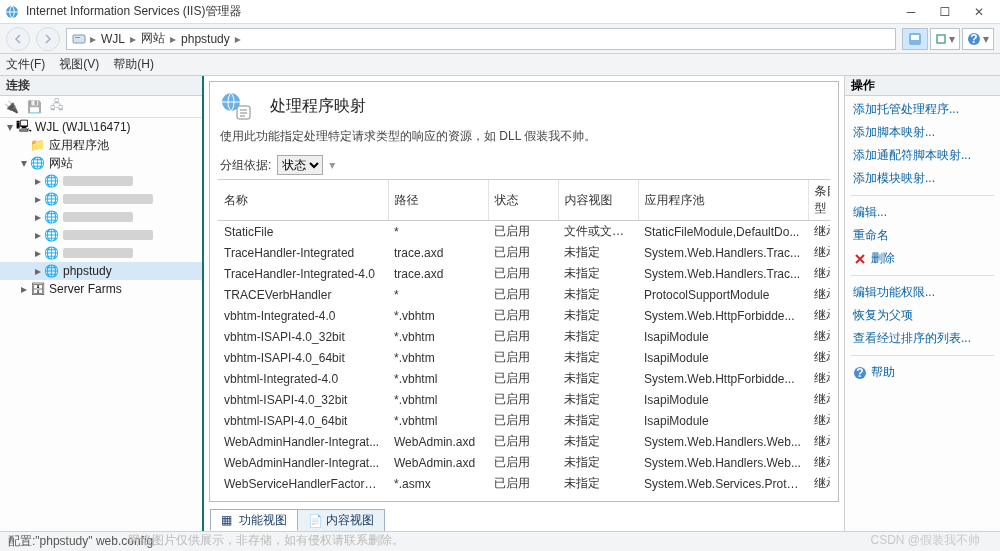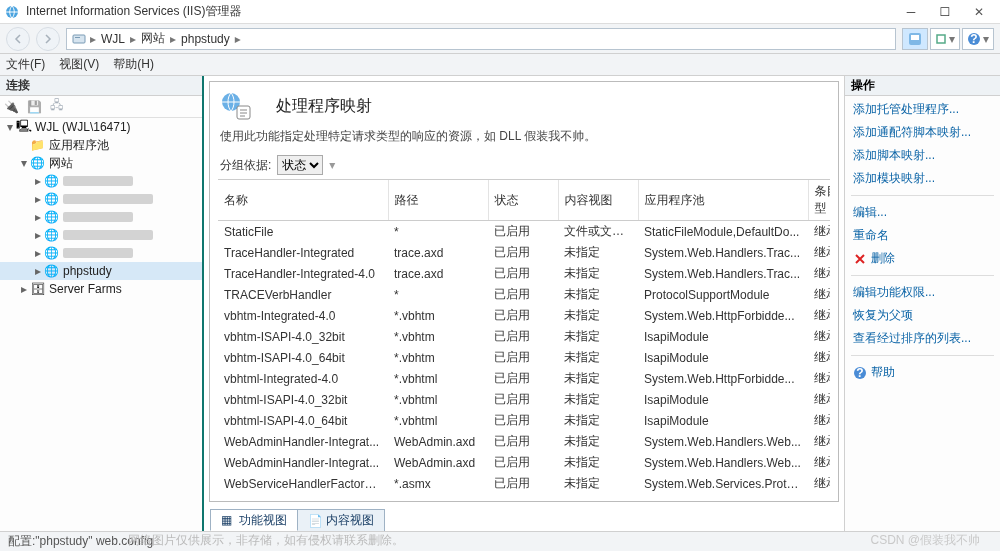--- a/index.html
+++ b/index.html
@@ -42,21 +42,21 @@
 .tree-row .row-icon { width: 16px; height: 14px; margin-right: 3px; display:inline-flex; align-items:center; justify-content:center;}
 .tree-row.selected { background: #d6e8f7; }
 .tree-row .label { color: #222; }
 .tree-row.blur1 .label,.tree-row.blur2 .label { color: transparent; background: #d3d3d3; border-radius:2px; width:70px; height:10px;}
 .tree-row.blur2 .label{width:90px;}
 .ind0{padding-left:4px}.ind1{padding-left:18px}.ind2{padding-left:32px}
 
 
 .centerpane { flex: 1; display: flex; flex-direction: column; border-right: 1px solid #d0d0d0; min-width: 0; background:#fff; }
 .center-body { border:1px solid #bbb; margin:5px; flex:1; display:flex; flex-direction:column; min-height:0;}
-.center-header { display: flex; align-items: center; padding: 8px 10px 4px; gap: 24px; }
+.center-header { display: flex; align-items: center; padding: 8px 10px 4px; gap: 18px; }
 .center-header .page-icon { width: 32px; height: 32px; }
 .center-header h1 { font-size: 16px; font-weight: normal; color: #222; }
 .center-desc { padding: 2px 10px 8px; color: #444; }
 .filter-row { display: flex; align-items: center; gap: 6px; padding: 2px 10px 4px; color:#333;}
 .filter-row select { height: 20px; border:1px solid #aaa; font-size:12px;}
 .filter-sep{color:#999;}
 .grid-wrap { flex: 1; overflow: auto; margin: 0 8px 4px; border-top:1px solid #ccc;}
 table.grid { width: 100%; border-collapse: collapse; table-layout: fixed; }
 table.grid th { text-align: left; font-weight: normal; padding: 3px 6px; border-bottom: 1px solid #ccc; border-right:1px solid #e3e3e3; background: #fff; color: #333; position: sticky; top:0;}
 table.grid td { padding: 2px 6px; color: #333; border-right:0; white-space: nowrap; overflow: hidden; text-overflow: ellipsis; }
@@ -379,22 +379,22 @@
           <span class="vt-icon">📄</span>
           <span>内容视图</span>
         </div>
     </div>
   </div>
 
   <div class="rightpane">
     <div class="pane-header">操作</div>
     <div class="actions">
       <div class="action">添加托管处理程序...</div>
+      <div class="action">添加脚本映射...</div>
       <div class="action">添加通配符脚本映射...</div>
-      <div class="action">添加脚本映射...</div>
       <div class="action">添加模块映射...</div>
       <div class="sep"></div>
       <div class="action">编辑...</div>
       <div class="action">重命名</div>
       <div class="action">
           <span class="aicon"><svg viewBox="0 0 14 14">
               <path d="M3 3l8 8M11 3l-8 8" stroke="#d22" stroke-width="2"></path>
             </svg></span>
           <span>删除</span>
         </div>

